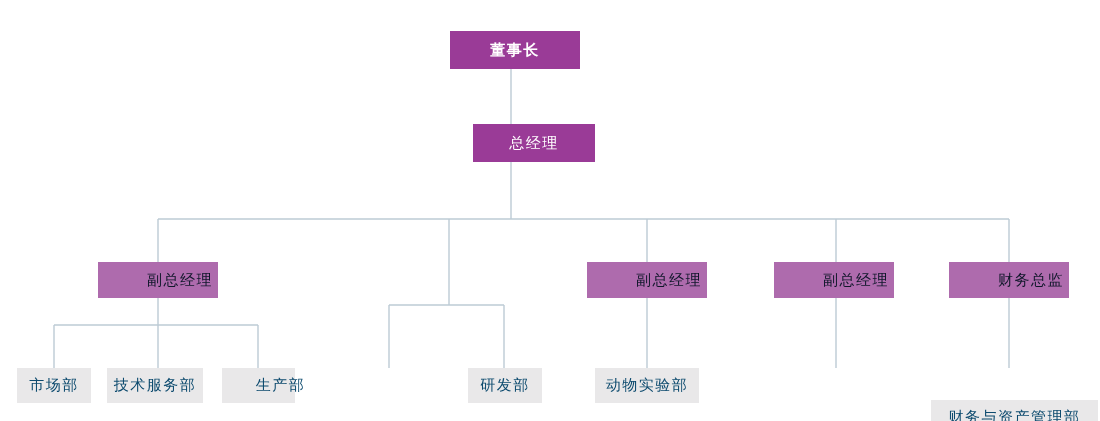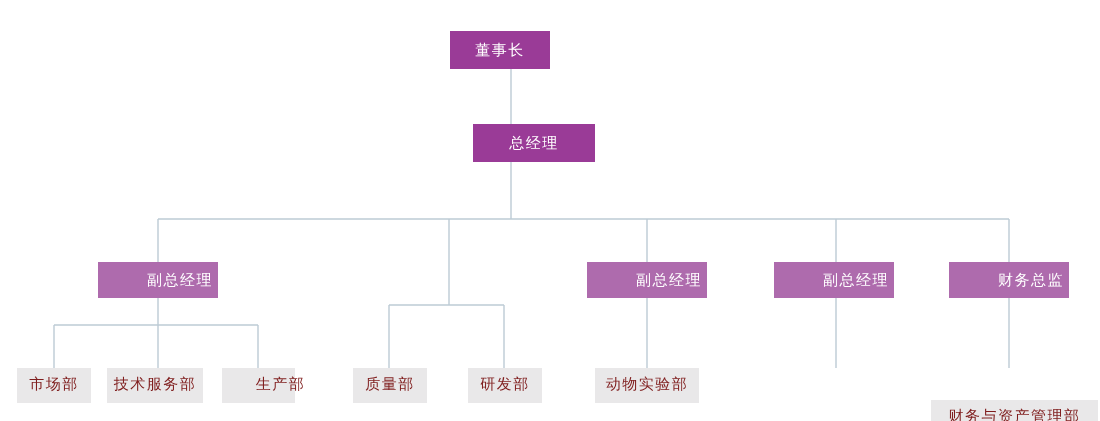--- a/index.html
+++ b/index.html
@@ -32,27 +32,26 @@
     letter-spacing: 1.5px;
     white-space: nowrap;
     line-height: 1;
   }
   .lv-dark {
     background: #9a3b97;
     color: #ffffff;
   }
   .lv-light {
     background: #ae6bad;
-    color: #ffffff;
+    color: #0f172a;
     padding-left: 44px;
   }
   .dept {
     background: #e9e8e9;
-    color: #7f1d1d;
-    font-family: Liberation Mono, monospace;
+    color: #0c4a6e;
   }
 </style>
 </head>
 <body>
 
 <div class="canvas">
 
   <svg class="connectors" viewBox="0 0 1100 421" xmlns="http://www.w3.org/2000/svg">
     <g stroke="#bccbd4" stroke-width="1.4" fill="none">
 
@@ -79,30 +78,29 @@
       <line x1="504" y1="305" x2="504" y2="368"></line>
 
       <line x1="647" y1="298" x2="647" y2="368"></line>
 
       <line x1="836" y1="298" x2="836" y2="368"></line>
 
       <line x1="1009" y1="298" x2="1009" y2="368"></line>
     </g>
   </svg>
 
-  <div class="node lv-dark" style="left:450px; top:31px; width:100px; height:38px;">董事长</div>
+  <div class="node lv-dark" style="left:450px; top:31px; width:130px; height:38px;font-weight:bold;">董事长</div>
 
   <div class="node lv-dark" style="left:473px; top:124px; width:122px; height:38px;">总经理</div>
 
   <div class="node lv-light" style="left:98px; top:262px; width:120px; height:36px;">副总经理</div>
   <div class="node lv-light" style="left:587px; top:262px; width:120px; height:36px;">副总经理</div>
   <div class="node lv-light" style="left:774px; top:262px; width:120px; height:36px;">副总经理</div>
   <div class="node lv-light" style="left:949px; top:262px; width:120px; height:36px;">财务总监</div>
 
   <div class="node dept" style="left:17px; top:368px; width:74px; height:35px;">市场部</div>
   <div class="node dept" style="left:107px; top:368px; width:96px; height:35px;">技术服务部</div>
   <div class="node dept" style="left:222px; top:368px; width:73px; height:35px;padding-left:44px;">生产部</div>
-  <div class="node dept" style="left:353px; top:368px; width:74px; height:35px;">质量部</div>
   <div class="node dept" style="left:468px; top:368px; width:74px; height:35px;">研发部</div>
   <div class="node dept" style="left:595px; top:368px; width:104px; height:35px;">动物实验部</div>
   <div class="node dept" style="left:931px; top:368px; width:167px; height:35px;margin-top:32px;">财务与资产管理部</div>
 
 </div>
 
 </body></html>

